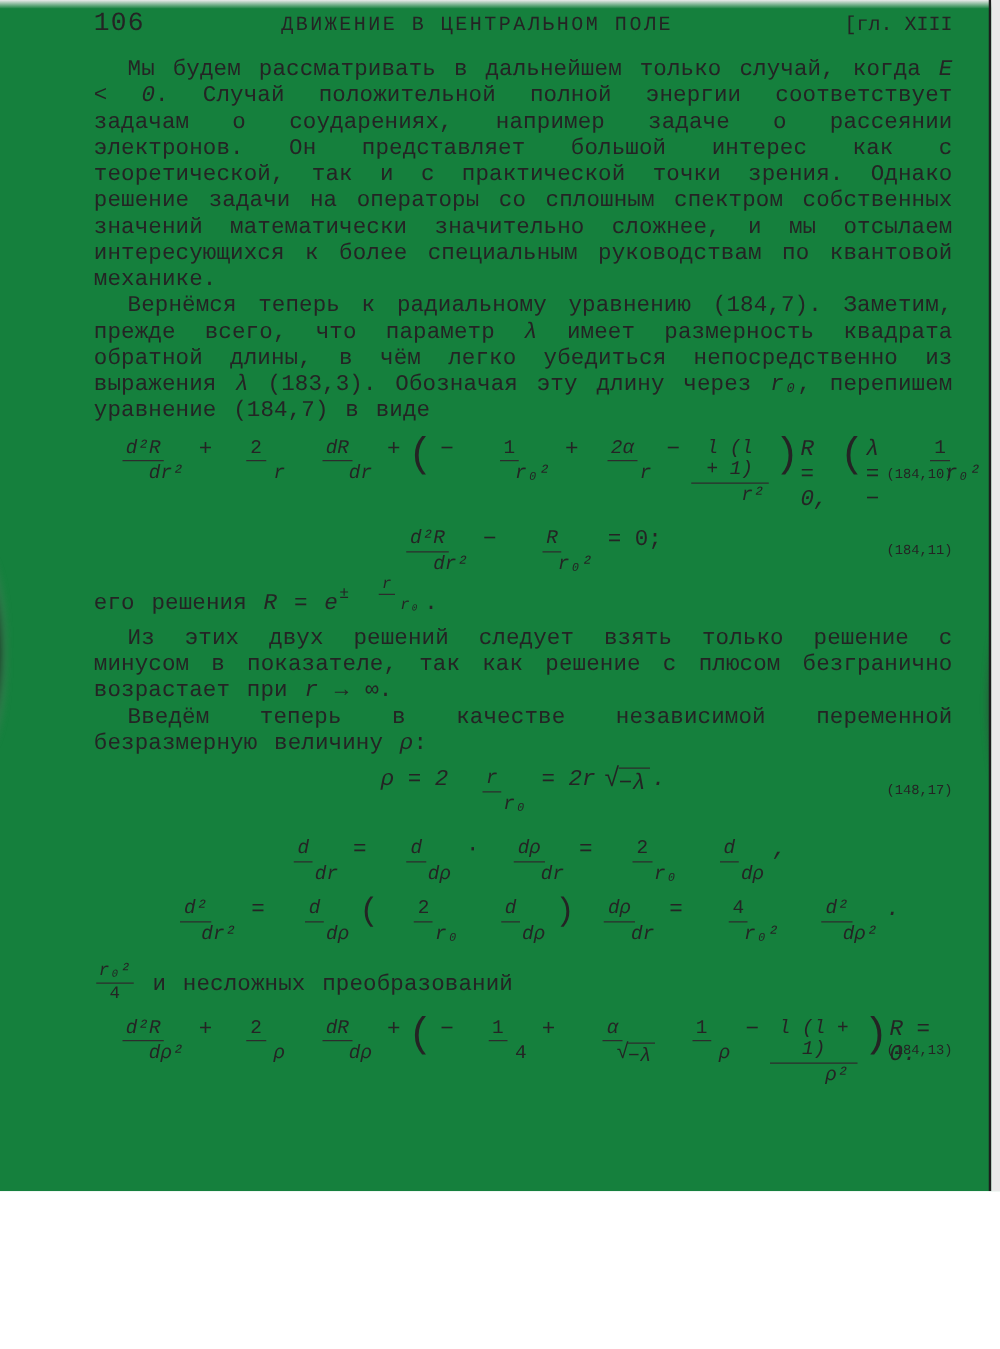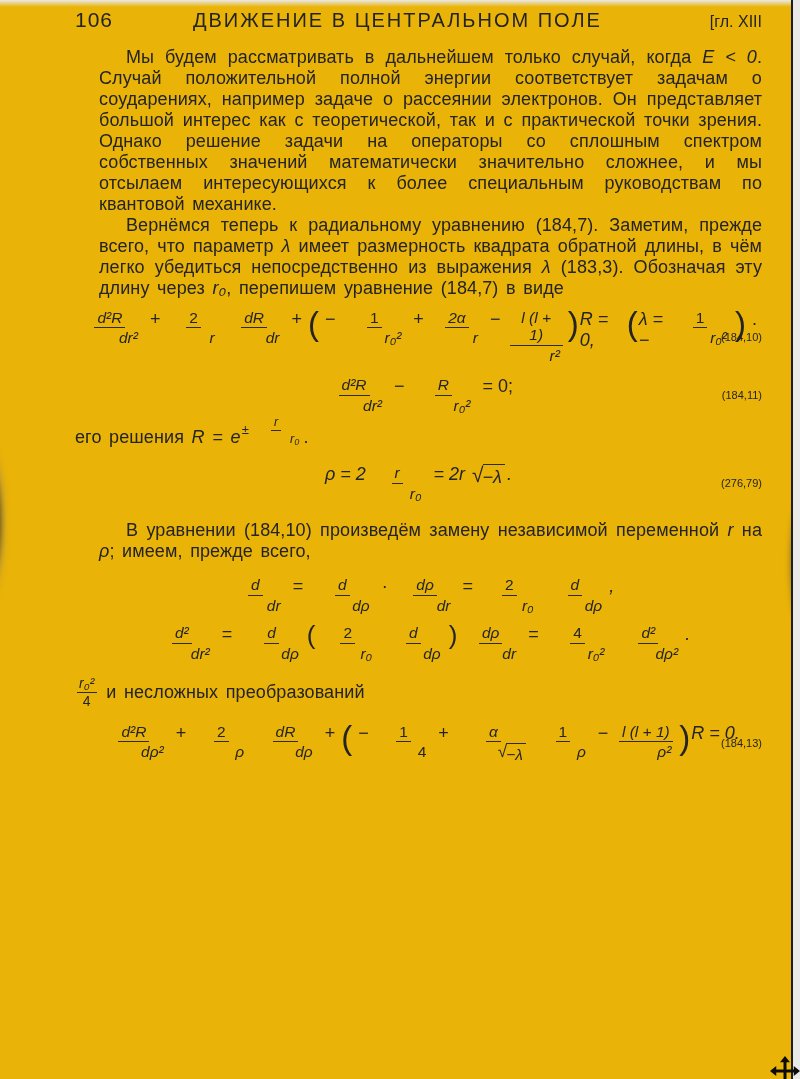--- a/index.html
+++ b/index.html
@@ -1,40 +1,40 @@
 <!DOCTYPE html>
 <html><head>
 <meta charset="utf-8">
 <style>
   html,body { margin:0; padding:0; background:#ffffff; }
   .page {
-    position:relative; width:800px; height:1079px; overflow:hidden;
-    background:#eab308; color:#242424;
-    font-family:Liberation Sans, sans-serif;
+    position:relative; width:800px; height:953px; overflow:hidden;
+    background:#15803d; color:#242424;
+    font-family:Liberation Mono, monospace;
   }
   .top-shade { position:absolute; top:0; left:0; right:0; height:7px;
     background:linear-gradient(#eaeaea, rgba(255,255,255,0)); }
   .edge-line { position:absolute; left:791px; top:0; width:2px; height:100%; background:#1d1d1d; }
   .edge-right-strip { position:absolute; left:793px; top:0; width:7px; height:100%; background:#e9e9e9; }
   .smudge-left { position:absolute; left:-8px; top:413px; width:36px; height:218px;
     background:radial-gradient(60% 50% at 0% 50%, rgba(12,12,12,0.88) 0%, rgba(45,45,45,0.55) 36%, rgba(120,120,120,0.22) 56%, rgba(255,255,255,0) 75%);
     filter:blur(2px); }
   .smudge-right { position:absolute; left:768px; top:458px; width:34px; height:210px;
     background:radial-gradient(62% 50% at 100% 50%, rgba(12,12,12,0.82) 0%, rgba(55,55,55,0.5) 38%, rgba(255,255,255,0) 72%);
     filter:blur(2px); }
   .content { position:absolute; left:75px; top:8px; width:687px; }
 
   .header { display:flex; justify-content:space-between; align-items:baseline; margin-bottom:15px; }
   .pageno { font-size:21px; letter-spacing:1px; }
-  .runhead { font-size:20px; letter-spacing:2px; transform:translateX(-14px); }
+  .runhead { font-size:16px; letter-spacing:2px; transform:translateX(-14px); }
   .chapter { font-size:16px; }
 
   .para { font-size:18px; line-height:21px; text-align:justify; margin:0;
     letter-spacing:0.1px; word-spacing:2.5px; }
-  .indent { text-indent:27px;margin-left:24px; }
+  .indent { text-indent:27px; }
   .var { font-style:italic; }
 
   .eqrow { position:relative; display:flex; justify-content:center; align-items:center;
     margin:8px 0; min-height:46px; }
   .eqrow.left { justify-content:flex-start; }
   .eq { display:inline-flex; align-items:flex-start; font-size:18px; font-style:italic; }
   .eqnum { position:absolute; right:0; top:50%; transform:translateY(-50%);
     font-size:11px; font-style:normal; }
   .frac { display:inline-flex; flex-direction:column; align-items:center;
     margin:0 4px; font-size:15.5px; line-height:1.12; text-align:center; }
@@ -142,40 +142,41 @@
     </div>
 
     <p class="para p-sol"><span>его решения </span><span class="var">R = e</span><span class="sup">
           <span>±</span>
           <span class="frac tiny">
             <span class="num var">r</span>
             <span class="den var">r₀</span>
           </span>
         </span><span>.</span></p>
 
-
+    <p class="para indent"><span>Из этих двух решений следует взять только решение с минусом в показателе, так как решение с плюсом безгранично возрастает при </span><span class="var">r → ∞</span><span>.</span></p>
+
+    <p class="para indent"><span>Введём теперь в качестве независимой переменной безразмерную величину </span><span class="var">ρ</span><span>:</span></p>
 
     <div class="eqrow" style="margin:4px 0 10px;">
       <span class="eq">
         <span>ρ = 2</span>
           <span class="frac">
             <span class="num">r</span>
             <span class="den">r₀</span>
           </span>
           <span class="op" style="font-style:italic;">= 2r</span>
           <span class="sqrt">
             <span class="rsym">√</span>
             <span class="rad">−λ</span>
           </span>
           <span>.</span>
       </span>
-      <span class="eqnum">(276,79)</span>
-    </div>
-
-    <p class="para indent" style="margin-top:14px;"><span>В уравнении (184,10) произведём замену независимой переменной </span><span class="var">r</span><span> на </span><span class="var">ρ</span><span>; имеем, прежде всего,</span></p>
+      <span class="eqnum">(148,17)</span>
+    </div>
+
 
     <div class="eqrow" style="margin:10px 0 2px;">
       <span class="eq">
         <span class="frac">
             <span class="num">d</span>
             <span class="den">dr</span>
           </span>
           <span class="op">=</span>
           <span class="frac">
             <span class="num">d</span>

